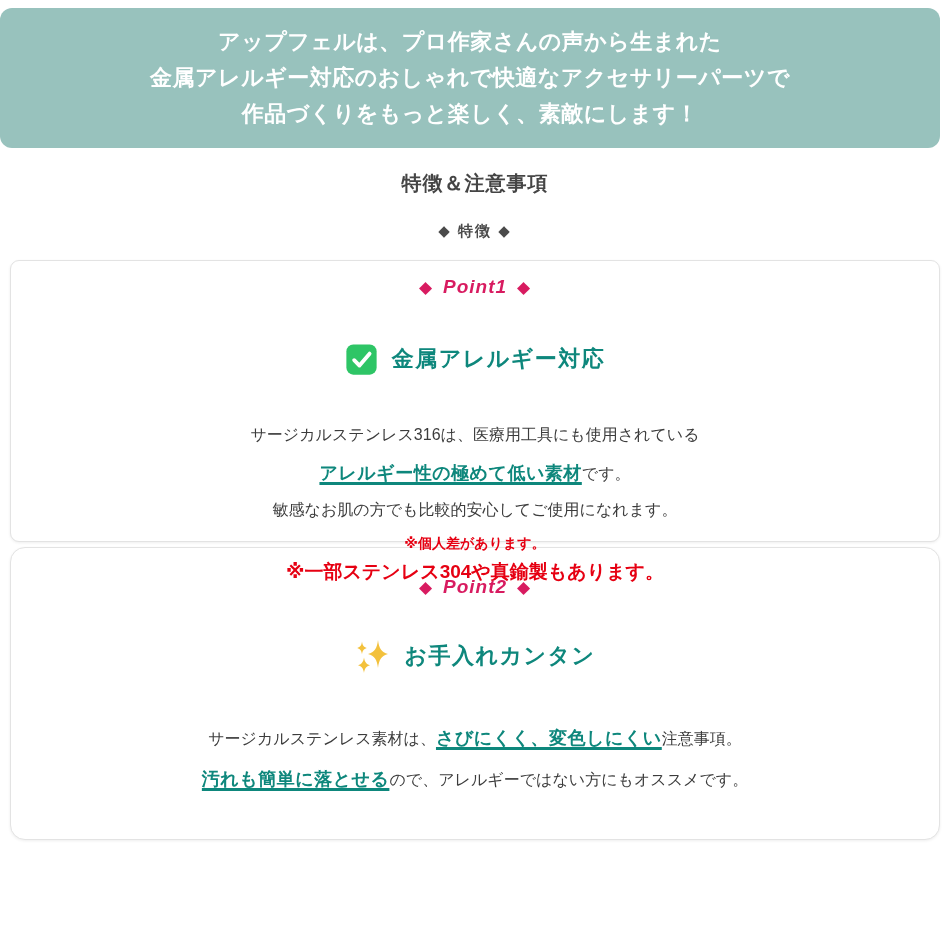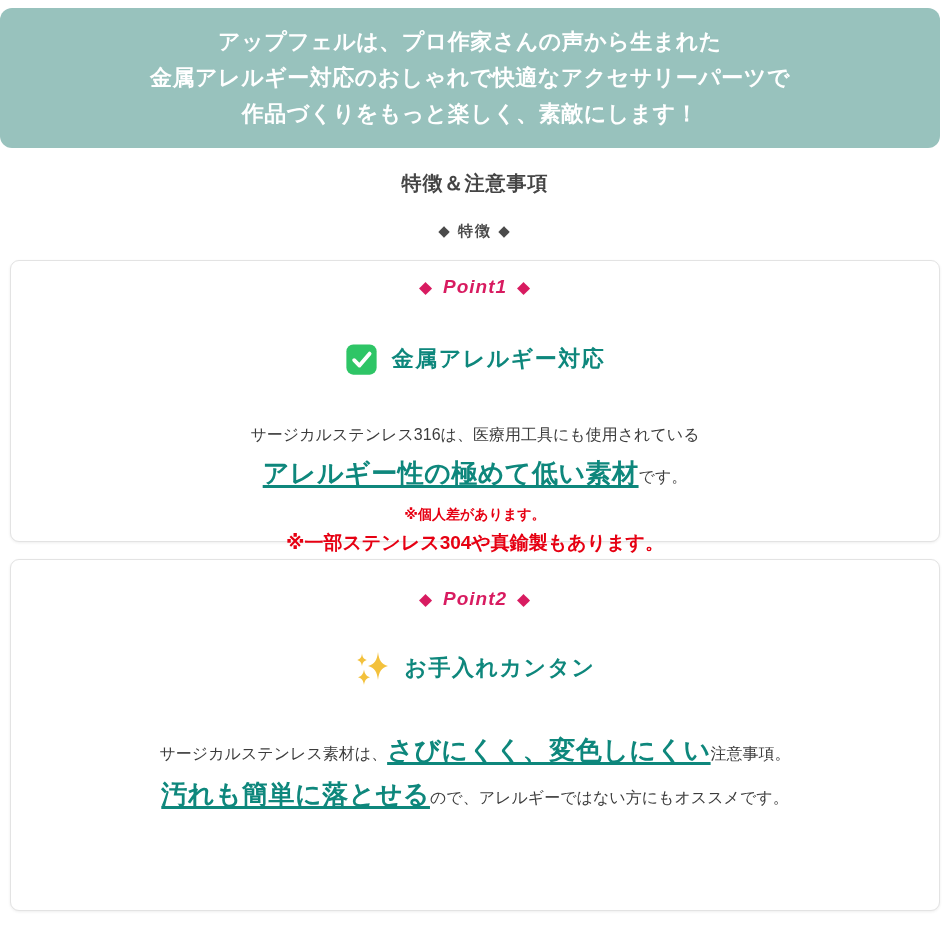--- a/index.html
+++ b/index.html
@@ -41,21 +41,21 @@
   
   .card {
     margin: 18px 10px 0 10px;
     background: #ffffff;
     border: 1px solid #e3e3e3;
     border-radius: 9px;
     box-shadow: 0 1px 3px rgba(0,0,0,0.07);
     text-align: center;
   }
   .card1 { height: 282px; padding-top: 13px; }
-  .card2 { height: 352px; padding-top: 26px; margin-top: 17px; }
+  .card2 { height: 293px; padding-top: 26px; margin-top: 5px; border-radius: 15px; }
 
   .point-label {
     font-size: 19px; line-height: 26px; font-weight: bold;
     color: var(--pink, #d81b60); letter-spacing: 1px;
   }
   .point-label .pt { font-style: italic; padding: 0 10px; }
   .point-label .diamond { font-style: normal; font-size: 17px; }
 
   .card-heading {
     margin-top: 36px;
@@ -63,21 +63,21 @@
     gap: 14px;
     font-size: 22px; line-height: 44px; font-weight: bold;
     color: var(--teal, #0e877c); letter-spacing: 1.5px;
   }
   .card2 .card-heading { margin-top: 33px; }
   .icon { display: inline-flex; align-items: center; }
 
   .body-line { font-size: 16px; line-height: 24px; color: #3c3c3c; }
   .em-line   { line-height: 32px; }
   .em-teal {
-    color: var(--teal, #0e877c); font-weight: bold; font-size: 26px;
+    color: var(--teal, #0e877c); font-weight: bold; font-size: 18px;
     text-decoration: underline;
     text-decoration-thickness: 3px;
     text-underline-offset: 3px;
     letter-spacing: 0.5px;
   }
 
   .p1-line1 { margin-top: 42px; }
   .p1-line2 { margin-top: 10px; }
   .p1-line3 { margin-top: 8px; }
   .note {
@@ -114,20 +114,21 @@
         <svg width="33" height="33" viewBox="0 0 36 36" aria-hidden="true">
           <rect x="1.5" y="1.5" width="33" height="33" rx="7.5" fill="#2ec566"></rect>
           <path d="M10 18.8 L15.8 24.6 L26.8 11.6" fill="none" stroke="#ffffff" stroke-width="4.2" stroke-linecap="round" stroke-linejoin="round"></path>
         </svg>
       </span>
       <span>金属アレルギー対応</span>
     </div>
 
     <p class="body-line p1-line1">サージカルステンレス316は、医療用工具にも使用されている</p>
     <p class="body-line em-line p1-line2"><span class="em-teal">アレルギー性の極めて低い素材</span><span>です。</span></p>
+    <p class="body-line p1-line3">敏感なお肌の方でも比較的安心してご使用になれます。</p>
     <p class="note p1-note1">※個人差があります。</p>
     <p class="note p1-note2">※一部ステンレス304や真鍮製もあります。</p>
   </section>
 
   <section class="card card2">
     <div class="point-label">
       <span class="diamond">◆</span><span class="pt">Point2</span><span class="diamond">◆</span>
     </div>
 
     <div class="card-heading">

